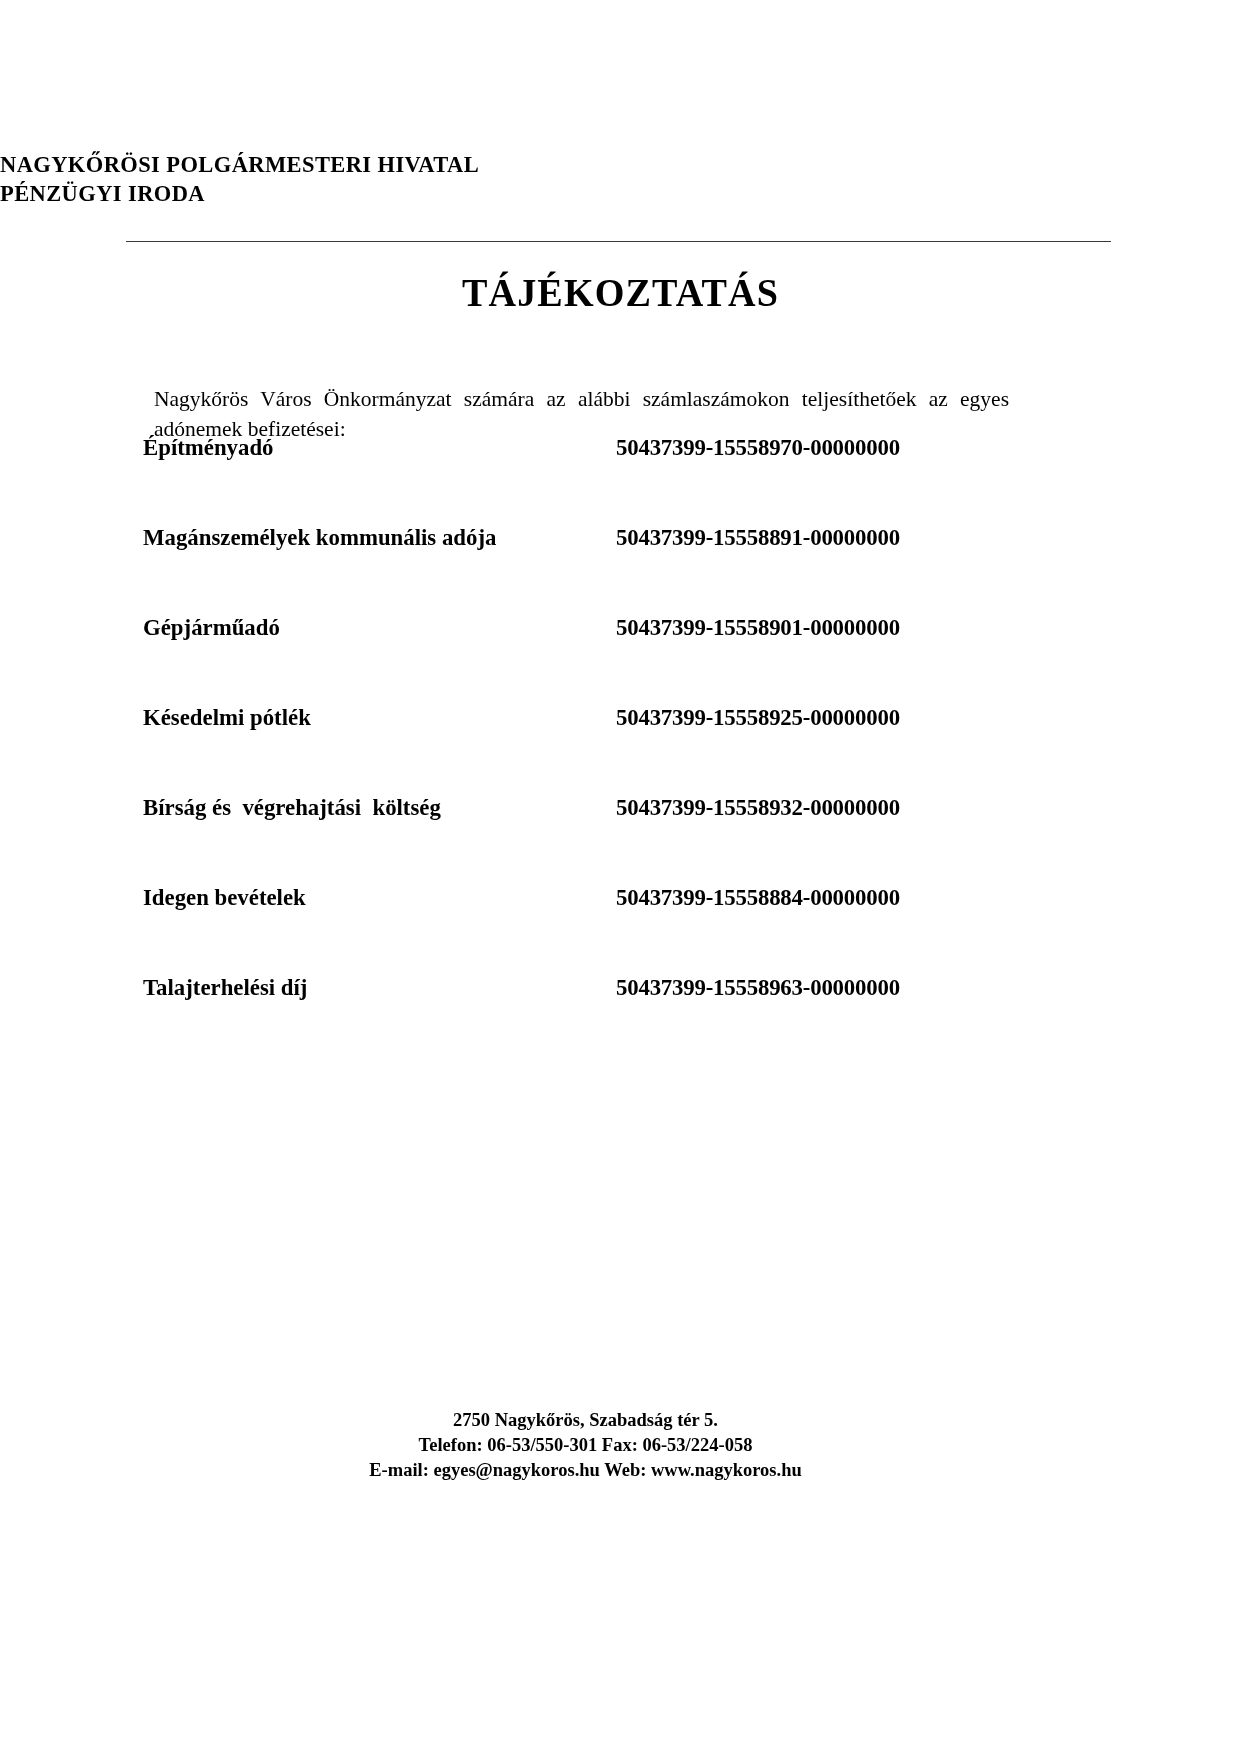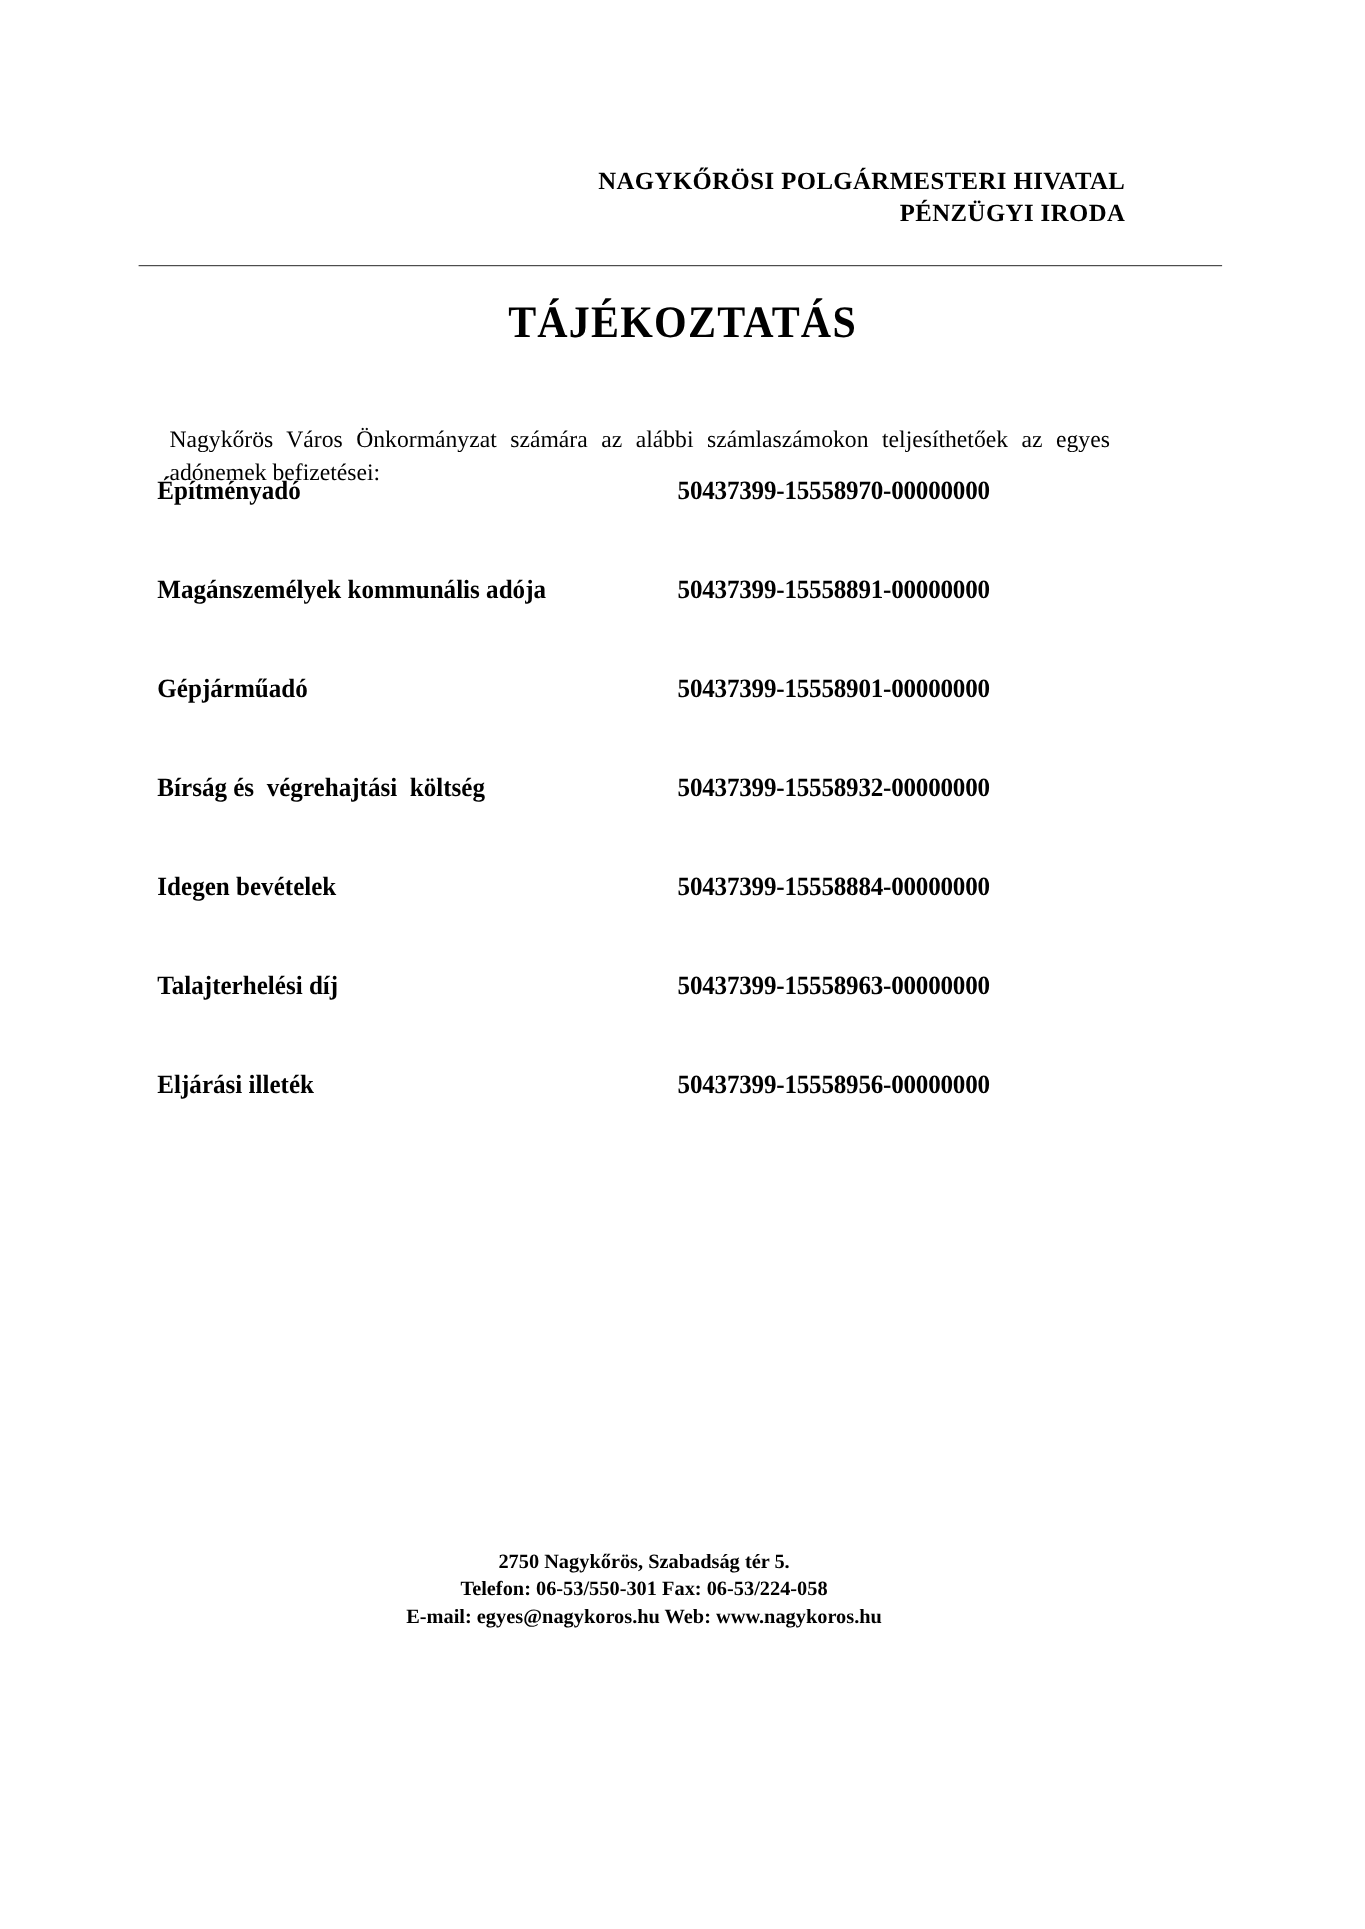--- a/index.html
+++ b/index.html
@@ -25,21 +25,21 @@
     height: 1754px;
     box-sizing: border-box;
   }
 
   
   .letterhead {
     position: absolute;
     left: 0;
     top: 150px;
     width: 1023px;
-    text-align: right;
+    text-align: left;
   }
   .letterhead-line {
     font-family: "Liberation Serif", "DejaVu Serif", serif;
     font-weight: bold;
     font-size: 22.5px;
     letter-spacing: 0.4px;
     line-height: 29px;
     white-space: nowrap;
   }
 
@@ -156,41 +156,41 @@
       <span class="account-name">Magánszemélyek kommunális adója</span>
       <span class="account-number">50437399-15558891-00000000</span>
     </div>
 
 
     <div class="account-row">
       <span class="account-name">Gépjárműadó</span>
       <span class="account-number">50437399-15558901-00000000</span>
     </div>
 
+    <div class="account-row">
+      <span class="account-name">Késedelmi pótlék</span>
+      <span class="account-number">50437399-15558925-00000000</span>
+    </div>
 
     <div class="account-row">
       <span class="account-name">Bírság és  végrehajtási  költség</span>
       <span class="account-number">50437399-15558932-00000000</span>
     </div>
 
 
     <div class="account-row">
       <span class="account-name">Idegen bevételek</span>
       <span class="account-number">50437399-15558884-00000000</span>
     </div>
 
     <div class="account-row">
       <span class="account-name">Talajterhelési díj</span>
       <span class="account-number">50437399-15558963-00000000</span>
     </div>
 
-    <div class="account-row">
-      <span class="account-name">Eljárási illeték</span>
-      <span class="account-number">50437399-15558956-00000000</span>
-    </div>
 
   </div>
 
   <div class="footer">
     <div class="footer-line">2750 Nagykőrös, Szabadság tér 5.</div>
     <div class="footer-line">Telefon: 06-53/550-301  Fax: 06-53/224-058</div>
     <div class="footer-line">E-mail: egyes@nagykoros.hu Web: www.nagykoros.hu</div>
   </div>
 
 </div>

